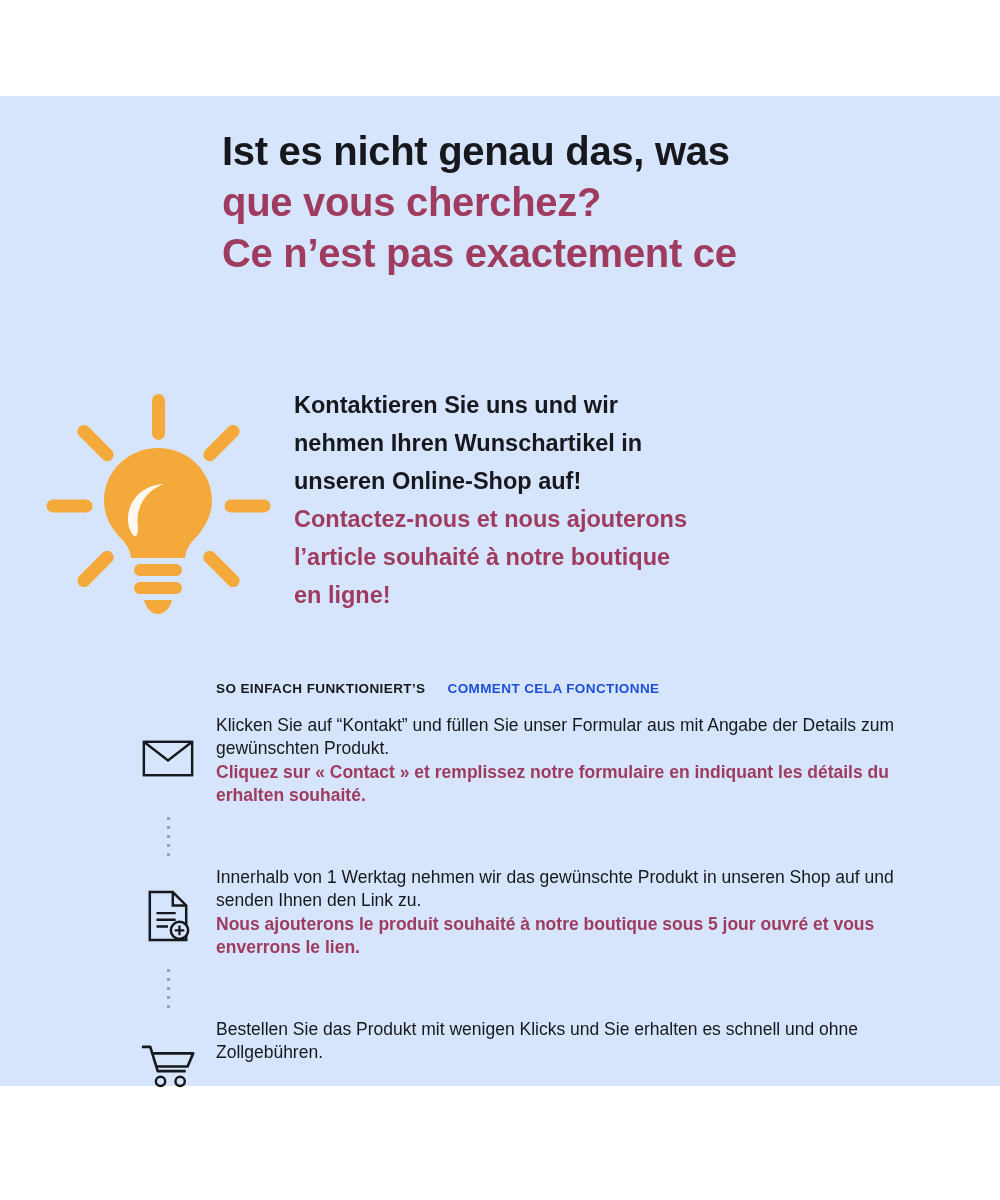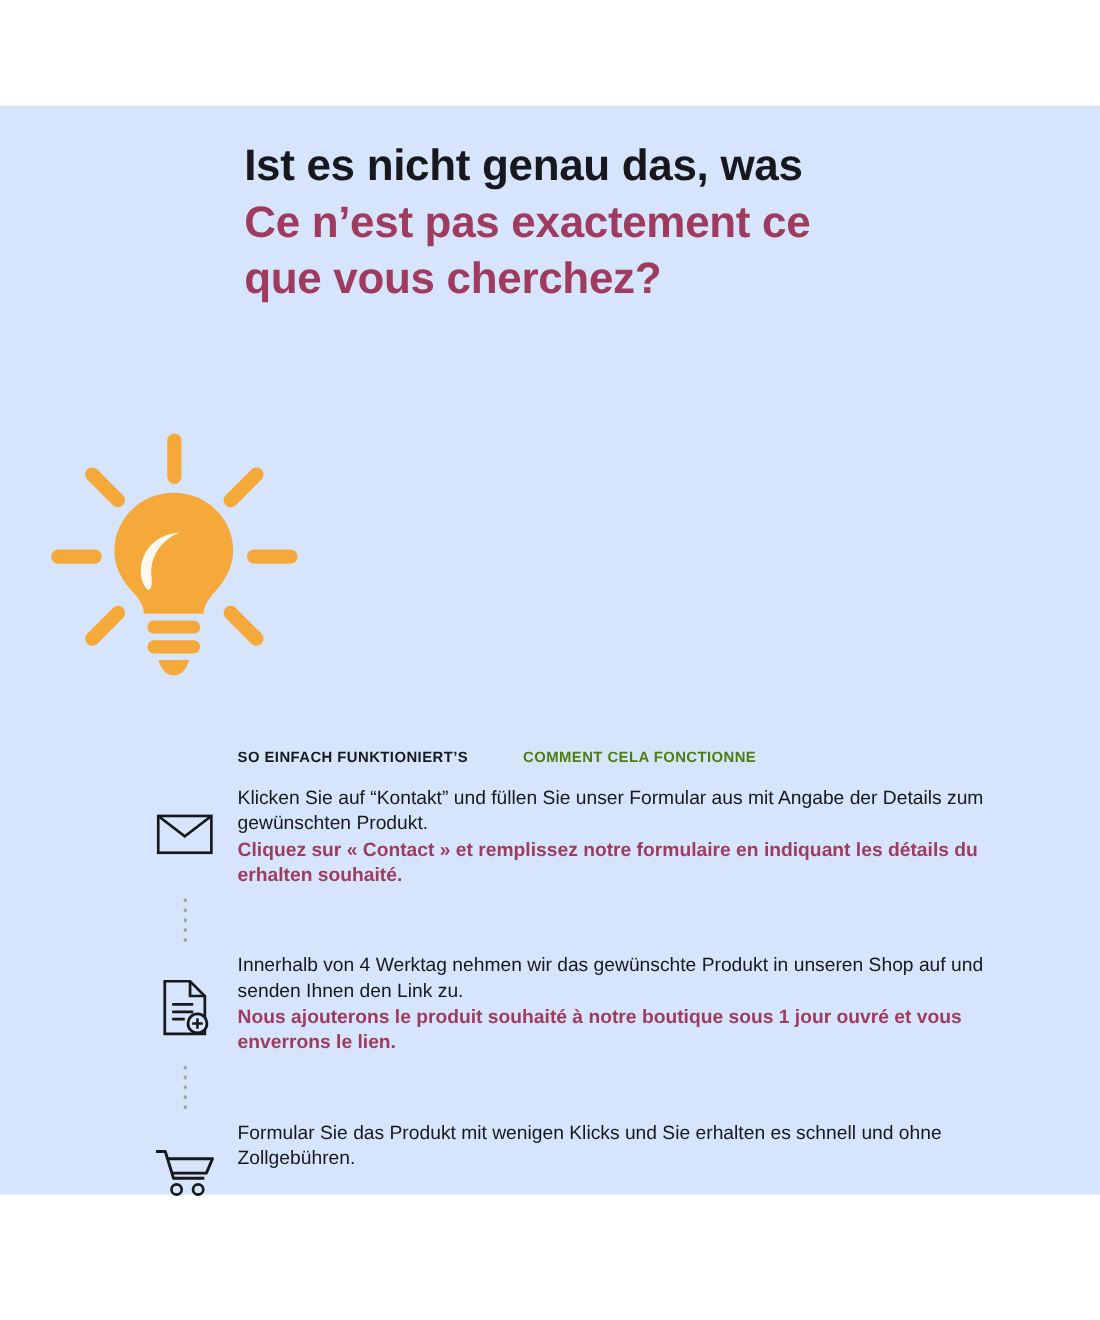--- a/index.html
+++ b/index.html
@@ -92,22 +92,21 @@
   .howrow .de {
     font-size: 13.5px;
     font-weight: bold;
     letter-spacing: 0.4px;
     color: #16181d;
   }
   .howrow .fr {
     font-size: 13.5px;
     font-weight: bold;
     letter-spacing: 0.4px;
-    color: #4d7c0f;
-    margin-left: 28px;
+    color: #1d4ed8;
   }
 
   
   .steps {
     position: absolute;
     left: 120px;
     top: 712px;
     width: 820px;
   }
   .step {
@@ -159,22 +158,22 @@
 </style>
 </head>
 <body>
 
 <div class="page">
 
   <div class="panel"></div>
 
   <div class="headline">
     <p class="de">Ist es nicht genau das, was</p>
+    <p class="fr">que vous cherchez?</p>
     <p class="fr">Ce n’est pas exactement ce</p>
-    <p class="fr">que vous cherchez?</p>
   </div>
 
   <div class="bulb">
     <svg viewBox="0 0 240 240" width="240" height="240" aria-hidden="true">
       <g fill="#f5a93b">
 
         <rect x="114" y="8" width="13" height="46" rx="6.5"></rect>
         <rect x="114" y="8" width="13" height="46" rx="6.5" transform="rotate(45 120.5 120)"></rect>
         <rect x="114" y="8" width="13" height="46" rx="6.5" transform="rotate(-45 120.5 120)"></rect>
         <rect x="114" y="8" width="13" height="46" rx="6.5" transform="rotate(90 120.5 120)"></rect>
@@ -186,20 +185,28 @@
 
         <rect x="96" y="178" width="48" height="12" rx="6"></rect>
         <rect x="96" y="196" width="48" height="12" rx="6"></rect>
         <path d="M106 214h28c-2.5 9-8 14-14 14s-11.5-5-14-14z"></path>
       </g>
 
       <path d="M100 140c-3-18 8-36 26-42-22 1-37 17-36 37 0.3 6 2.5 11 5 14 2.5 3 5.6 0.6 5-9z" fill="#ffffff" opacity="0.92"></path>
     </svg>
   </div>
 
+  <div class="subblock">
+    <p class="de">Kontaktieren Sie uns und wir</p>
+    <p class="de">nehmen Ihren Wunschartikel in</p>
+    <p class="de">unseren Online-Shop auf!</p>
+    <p class="fr">Contactez-nous et nous ajouterons</p>
+    <p class="fr">l’article souhaité à notre boutique</p>
+    <p class="fr">en ligne!</p>
+  </div>
 
   <div class="howrow">
     <span class="de">SO EINFACH FUNKTIONIERT’S</span>
     <span class="fr">COMMENT CELA FONCTIONNE</span>
   </div>
 
   <div class="steps">
 
     <div class="step">
       <div class="step-icon">
@@ -225,41 +232,41 @@
       <div class="step-icon">
         <svg viewBox="0 0 48 54" width="46" height="52" aria-hidden="true">
           <path d="M5 2h24l14 14v36H5z" fill="none" stroke="#16181d" stroke-width="2.6"></path>
           <path d="M29 2v14h14" fill="none" stroke="#16181d" stroke-width="2.6"></path>
           <path d="M12 24h20M12 31h20M12 38h12" stroke="#16181d" stroke-width="2.6" fill="none"></path>
           <circle cx="36" cy="42" r="9" fill="#d6e5fb" stroke="#16181d" stroke-width="2.6"></circle>
           <path d="M36 37v10M31 42h10" stroke="#16181d" stroke-width="2.4"></path>
         </svg>
       </div>
       <div class="step-text">
-        <p class="de">Innerhalb von 4 Werktag nehmen wir das gewünschte Produkt in unseren Shop auf und senden Ihnen den Link zu.</p>
-        <p class="fr">Nous ajouterons le produit souhaité à notre boutique sous 1 jour ouvré et vous enverrons le lien.</p>
+        <p class="de">Innerhalb von 1 Werktag nehmen wir das gewünschte Produkt in unseren Shop auf und senden Ihnen den Link zu.</p>
+        <p class="fr">Nous ajouterons le produit souhaité à notre boutique sous 5 jour ouvré et vous enverrons le lien.</p>
       </div>
     </div>
 
     <div class="step" style="min-height:56px">
       <div class="dotsep">
           <div class="dots"></div>
         </div>
       <div class="step-text"></div>
     </div>
 
     <div class="step">
       <div class="step-icon">
         <svg viewBox="0 0 60 50" width="56" height="47" aria-hidden="true">
           <path d="M2 5h9l8 26h30" fill="none" stroke="#16181d" stroke-width="2.8" stroke-linejoin="round"></path>
           <path d="M13 12h44l-6 14H17" fill="none" stroke="#16181d" stroke-width="2.8" stroke-linejoin="round"></path>
           <circle cx="22" cy="42" r="5" fill="none" stroke="#16181d" stroke-width="2.6"></circle>
           <circle cx="43" cy="42" r="5" fill="none" stroke="#16181d" stroke-width="2.6"></circle>
         </svg>
       </div>
       <div class="step-text">
-        <p class="de">Formular Sie das Produkt mit wenigen Klicks und Sie erhalten es schnell und ohne Zollgebühren.</p>
+        <p class="de">Bestellen Sie das Produkt mit wenigen Klicks und Sie erhalten es schnell und ohne Zollgebühren.</p>
       </div>
     </div>
 
   </div>
 
 </div>
 
 </body></html>

